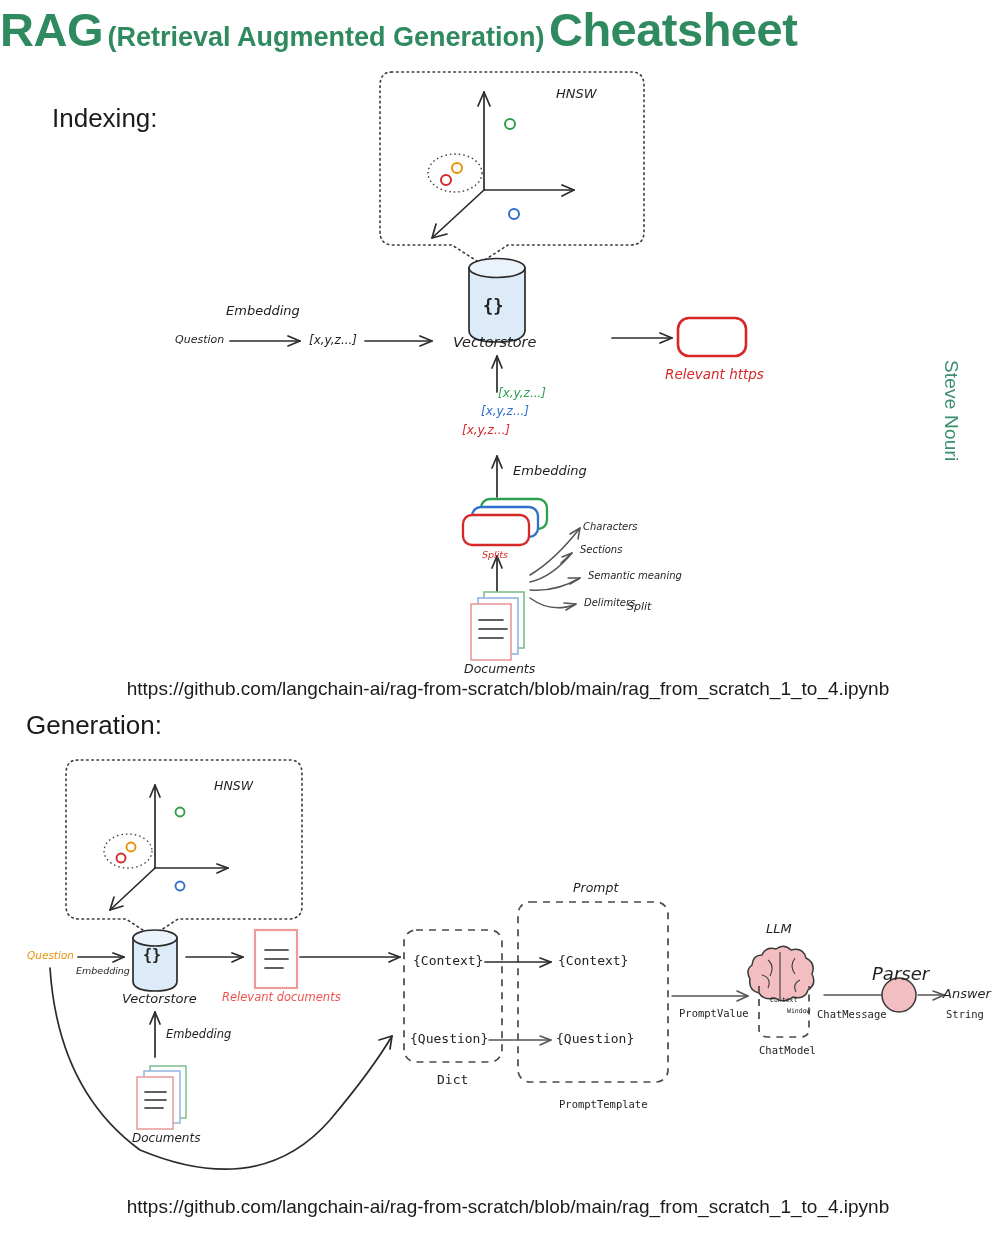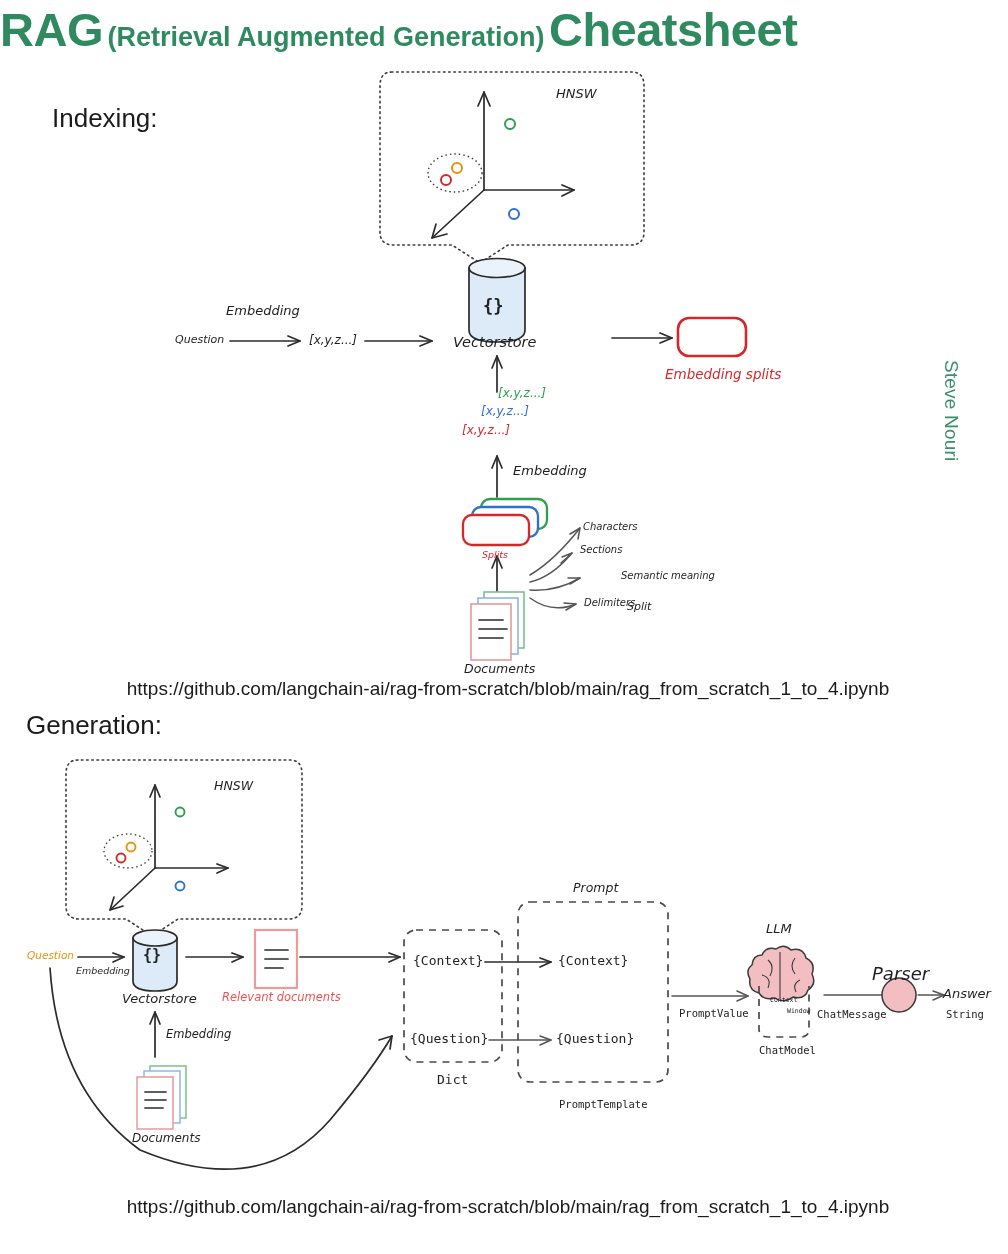--- a/index.html
+++ b/index.html
@@ -303,33 +303,33 @@
 
   <div class="hand" style="top:86px;left:556px;font-size:13px;">HNSW</div>
 
   <div class="hand" style="top:333px;left:175px;font-size:11px;">Question</div>
   <div class="hand" style="top:303px;left:226px;font-size:13px;">Embedding</div>
   <div class="hand" style="top:333px;left:309px;font-size:12px;">[x,y,z...]</div>
 
   <div class="hand" style="top:334px;left:453px;font-size:14.5px;">Vectorstore</div>
   <div class="mono" style="top:296px;left:483px;font-size:17px;font-weight:bold;">{}</div>
 
-  <div class="hand" style="top:366px;left:665px;font-size:13.5px;color:#d62828;">Embedding splits</div>
+  <div class="hand" style="top:366px;left:665px;font-size:13.5px;color:#d62828;">Relevant https</div>
 
   <div class="hand" style="top:386px;left:498px;font-size:12px;color:#2e9e4f;">[x,y,z...]</div>
   <div class="hand" style="top:404px;left:481px;font-size:12px;color:#2f6fd0;">[x,y,z...]</div>
   <div class="hand" style="top:423px;left:462px;font-size:12px;color:#d62828;">[x,y,z...]</div>
 
   <div class="hand" style="top:463px;left:513px;font-size:13px;">Embedding</div>
 
   <div class="hand" style="top:521px;left:482px;font-size:9.5px;color:#d62828;margin-top:28px;">Splits</div>
 
   <div class="hand" style="top:521px;left:583px;font-size:10px;">Characters</div>
   <div class="hand" style="top:544px;left:580px;font-size:10px;">Sections</div>
-  <div class="hand" style="top:570px;left:588px;font-size:10px;margin-left:33px;">Semantic meaning</div>
+  <div class="hand" style="top:570px;left:588px;font-size:10px;">Semantic meaning</div>
   <div class="hand" style="top:597px;left:584px;font-size:10px;text-align:center;">Delimiters</div>
   <div class="hand" style="top:600px;left:627px;font-size:11px;">Split</div>
 
   <div class="hand" style="top:661px;left:464px;font-size:12.5px;">Documents</div>
 
   <div class="hand" style="top:778px;left:214px;font-size:12.5px;">HNSW</div>
 
   <div class="hand" style="top:949px;left:27px;font-size:10.5px;color:#e8920c;">Question</div>
   <div class="hand" style="top:965px;left:76px;font-size:9.5px;">Embedding</div>
 

